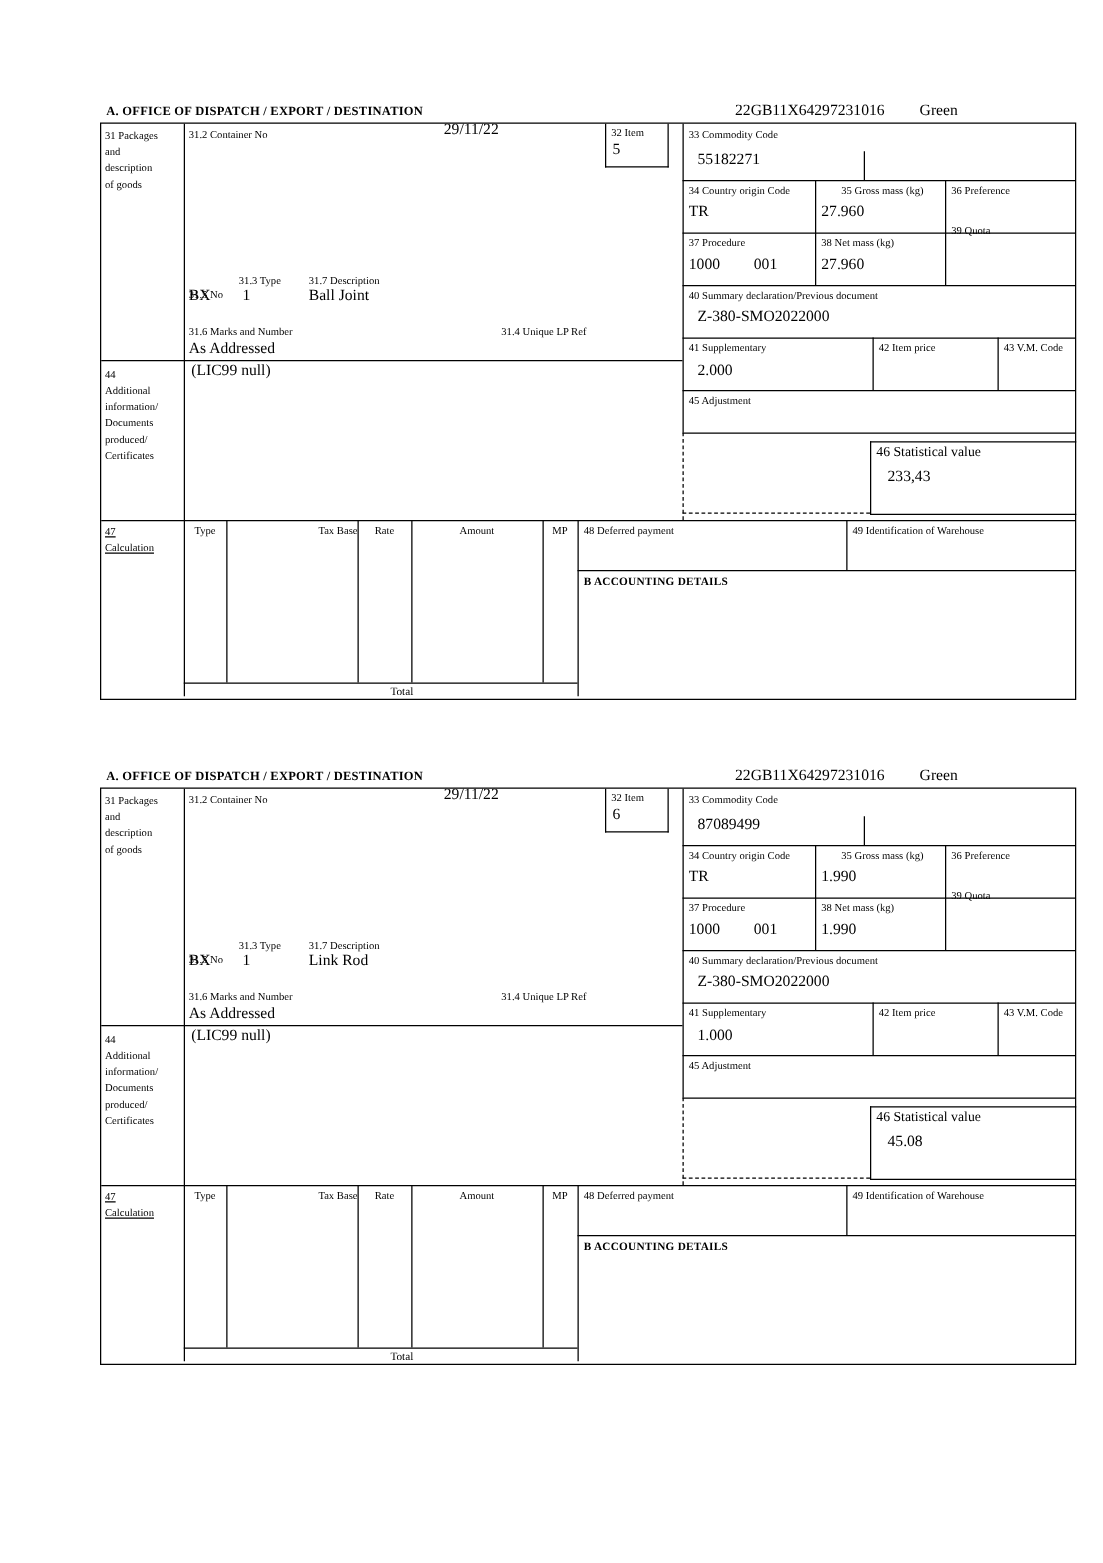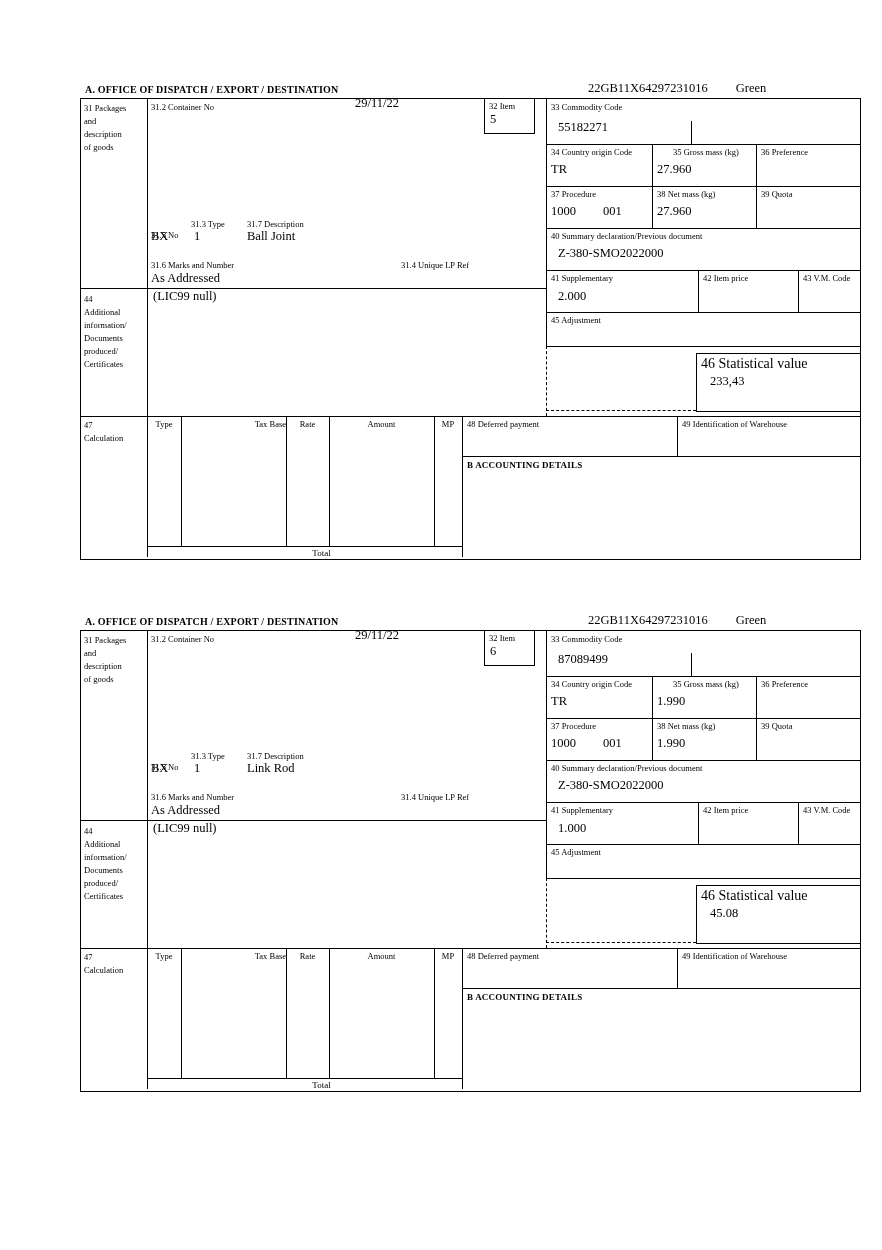--- a/index.html
+++ b/index.html
@@ -53,27 +53,27 @@
   .ln-t4  { left:353px; top:317px; height:130px; }
   .ln-tt  { left:66px;  top:447px; width:315px; }
   .ln-48b { left:381px; top:357px; width:398px; }
   .ln-48d { left:596px; top:317px; height:40px; }
 
   
   .b32 { position:absolute; left:403px; top:0; width:49px; height:34px; border:1px solid #000; border-top:none; }
   .p-l32 { position:absolute; left:4px; top:2px; font-size:8.5px; white-space:nowrap; }
   .p-v32 { position:absolute; left:5px; top:13px; font-size:12.5px; }
   .b46 { position:absolute; left:615px; top:254px; width:164px; height:57px; border:1px solid #000; border-right:none; }
-  .p-l46 { position:absolute; left:4px; top:2px; font-size:14px; white-space:nowrap; }
+  .p-l46 { position:absolute; left:4px; top:2px; font-size:11px; white-space:nowrap; }
   .p-v46 { position:absolute; left:13px; top:20px; font-size:12.5px; }
 
   
   .p-l31  { left:3px;   top:3px; }
   .p-l44  { left:3px;   top:194px; }
-  .p-l47  { left:3px;   top:320px; }
+  .p-l47  { left:3px;   top:320px;text-decoration:underline; }
   .p-l312 { left:70px;  top:3px; }
   .p-l315 { left:70px;  top:120px;margin-top:11px; }
   .p-l313 { left:110px; top:120px; }
   .p-l317 { left:166px; top:120px; }
   .p-v315 { left:70px;  top:130px; }
   .p-v313 { left:113px; top:130px; }
   .p-v317 { left:166px; top:130px; }
   .p-l316 { left:70px;  top:161px;text-align:center; }
   .p-l314 { left:320px; top:161px; }
   .p-v316 { left:70px;  top:172px; }
@@ -83,21 +83,21 @@
   .p-l34  { left:470px; top:48px; }
   .p-v34  { left:470px; top:63px; }
   .p-l35  { left:576px; top:48px;margin-left:16px; }
   .p-v35  { left:576px; top:63px; }
   .p-l36  { left:680px; top:48px; }
   .p-l37  { left:470px; top:90px; }
   .p-v37  { left:470px; top:105px; }
   .p-v37b { left:522px; top:105px; }
   .p-l38  { left:576px; top:90px; }
   .p-v38  { left:576px; top:105px; }
-  .p-l39  { left:680px; top:90px;font-family:Liberation Serif, serif; }
+  .p-l39  { left:680px; top:80px;font-family:Liberation Serif, serif; }
   .p-l40  { left:470px; top:132px; }
   .p-v40  { left:477px; top:147px; }
   .p-l41  { left:470px; top:174px; }
   .p-v41  { left:477px; top:190px; }
   .p-l42  { left:622px; top:174px; }
   .p-l43  { left:722px; top:174px; }
   .p-l45  { left:470px; top:216px; }
   .p-th1  { left:66px;  top:320px; width:34px;  text-align:center; }
   .p-th2  { left:100px; top:320px; width:105px; text-align:right; }
   .p-th3  { left:205px; top:320px; width:43px;  text-align:center; }

